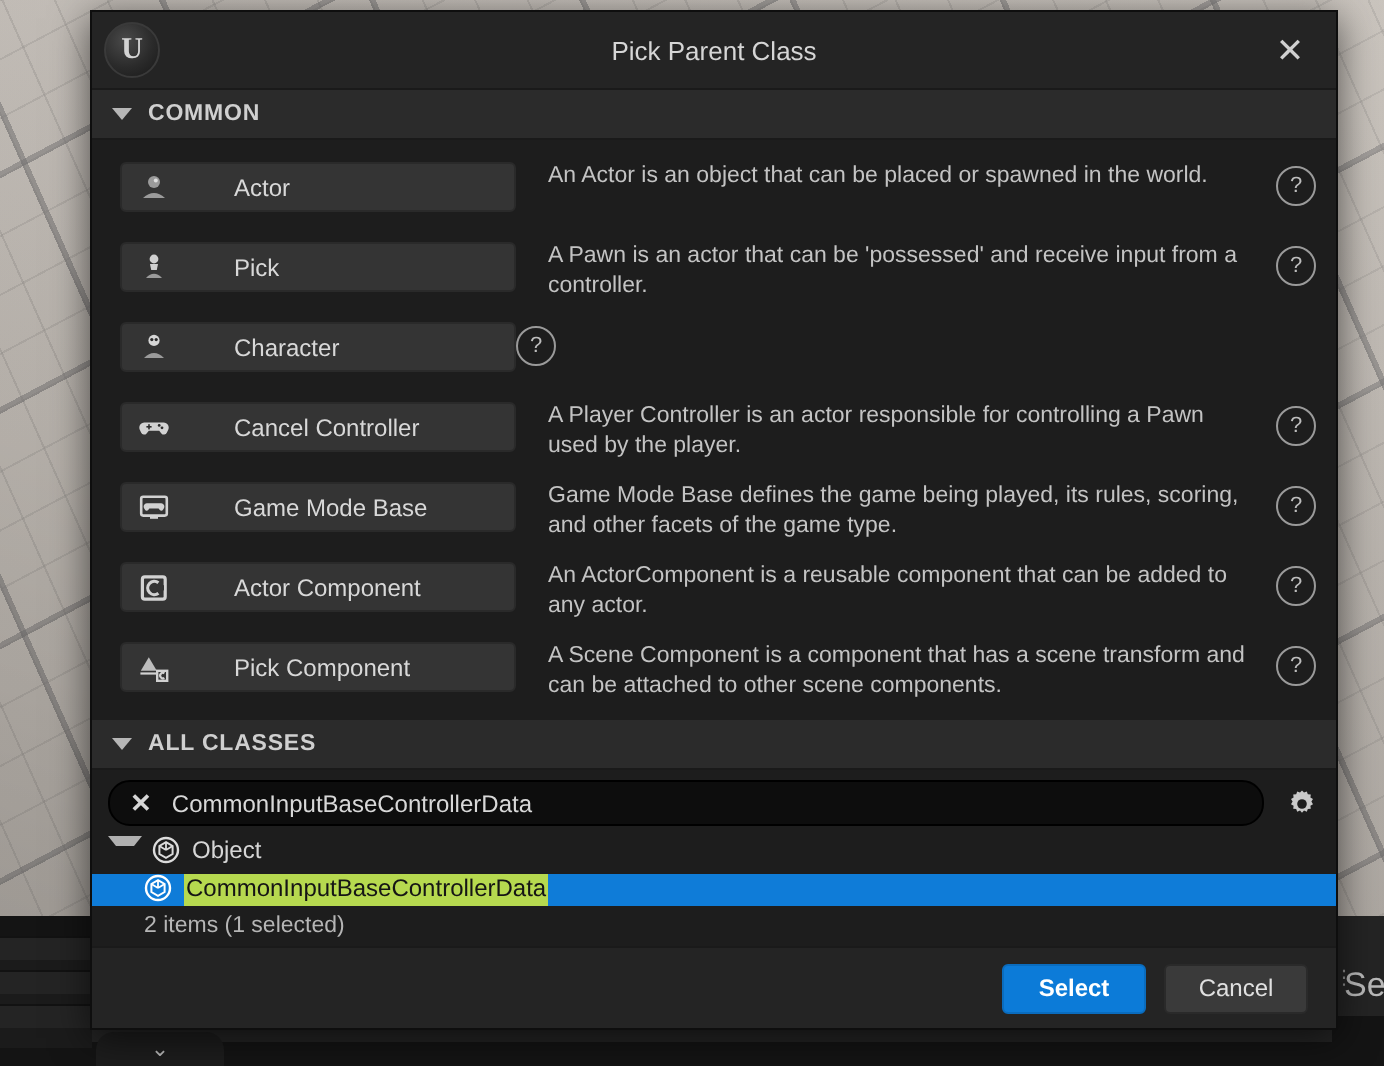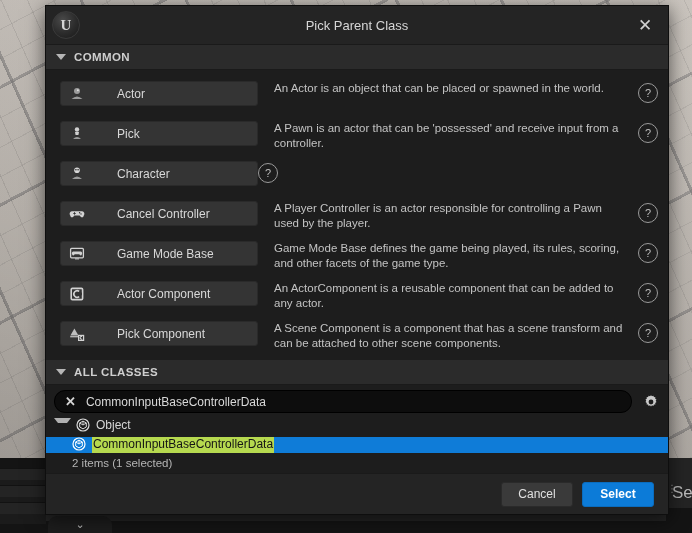--- a/index.html
+++ b/index.html
@@ -553,18 +553,18 @@
             </svg>
           </span>
           <span class="tree-label highlight">CommonInputBaseControllerData</span>
         </div>
       </div>
 
       <div class="status-bar">2 items (1 selected)</div>
     </div>
 
     <div class="footer">
+      <div class="btn btn-primary">Select</div>
       <div class="btn btn-secondary">Cancel</div>
-      <div class="btn btn-primary">Select</div>
     </div>
 
   </div>
 </div>
 
 </body></html>

